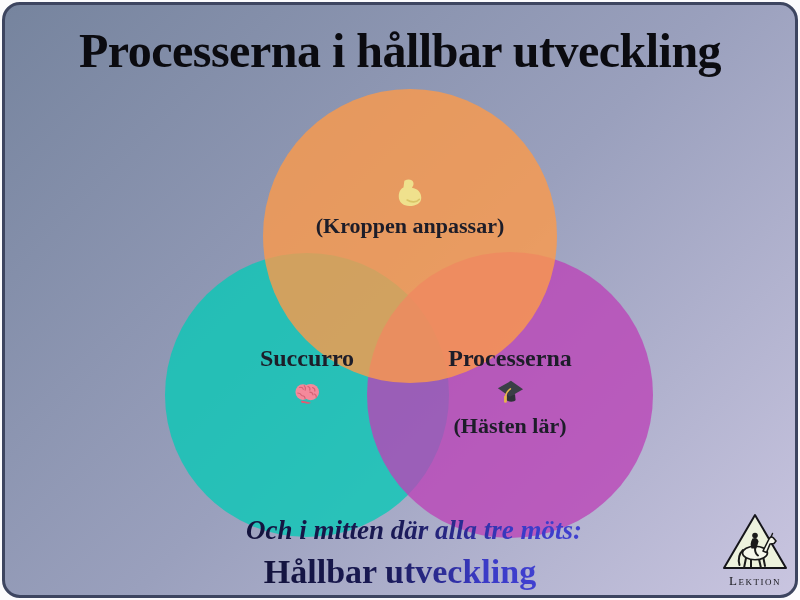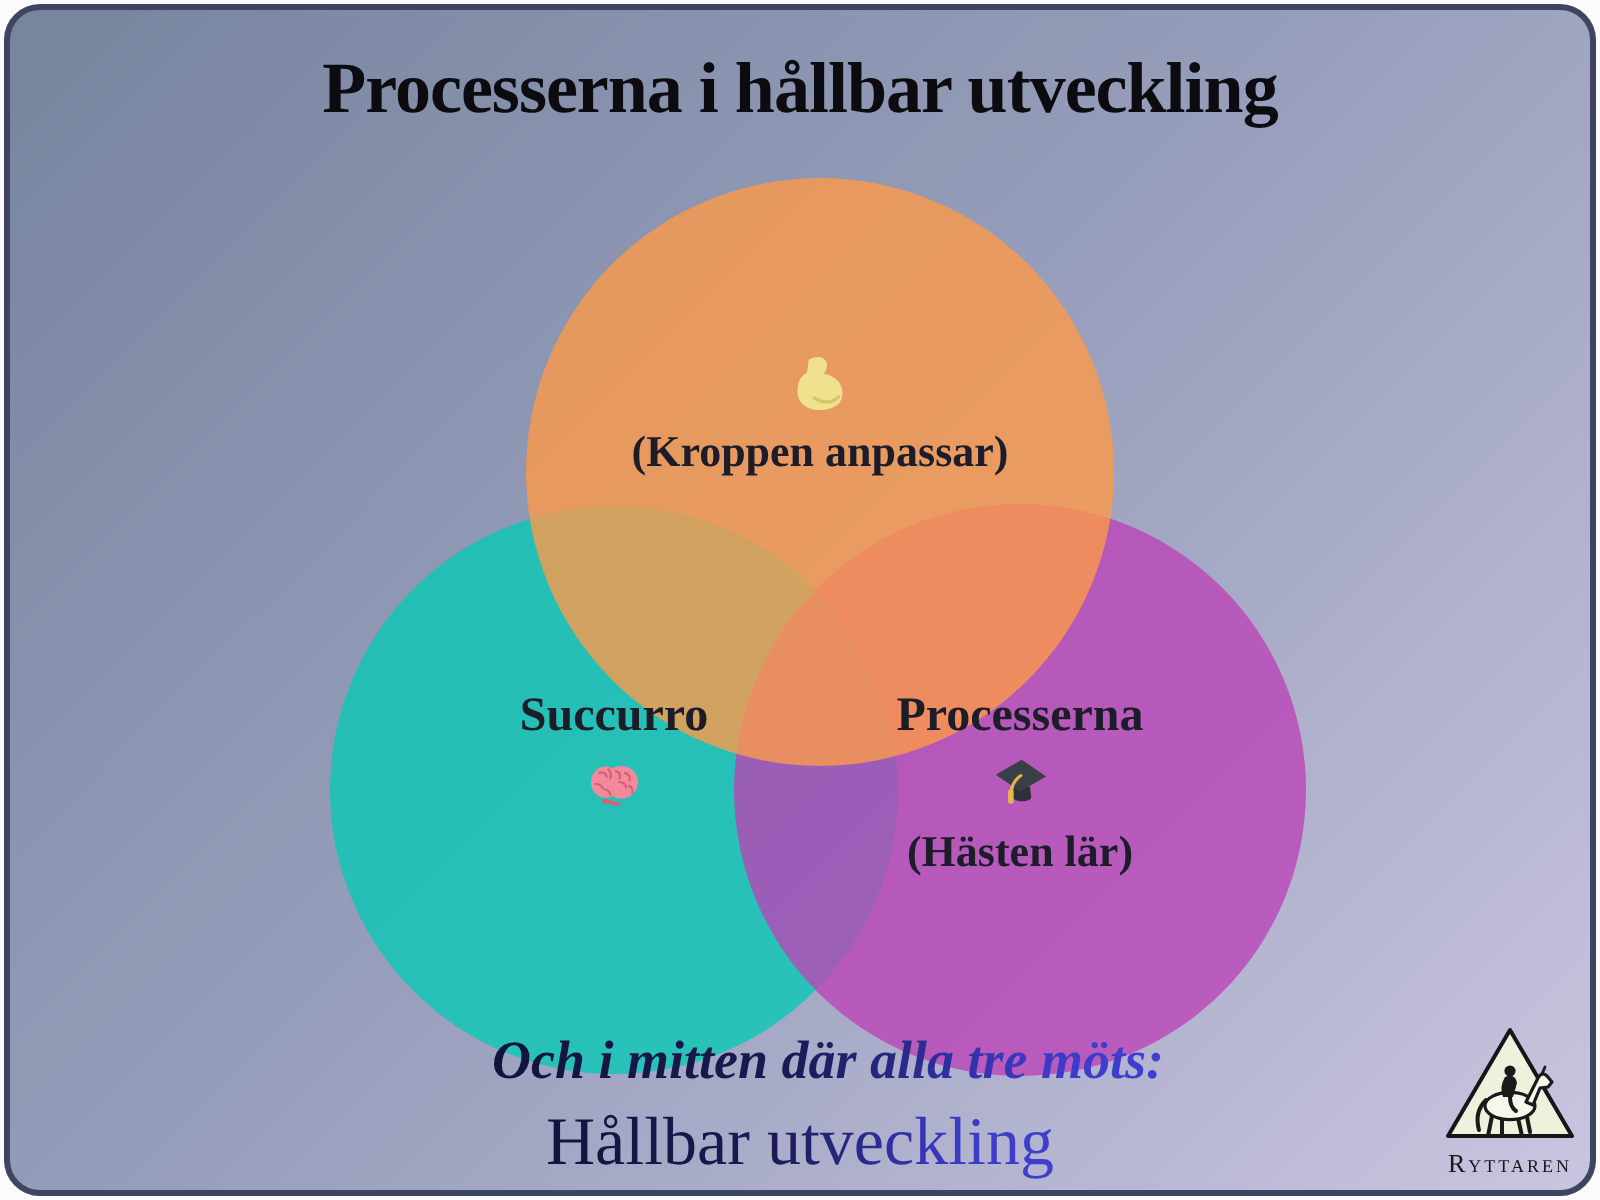--- a/index.html
+++ b/index.html
@@ -8,41 +8,41 @@
     font-family:"Liberation Serif","DejaVu Serif",serif;
   }
   .panel{
     position:absolute;left:2px;top:2px;right:2px;bottom:2px;
     border:3px solid #3d4560;border-radius:18px;
     background:linear-gradient(135deg,#76849e 0%,#9aa0bd 52%,#c9c5e0 100%);
     overflow:hidden;
   }
   .page-title{
     position:absolute;left:0;top:18px;width:100%;text-align:center;
-    font-size:36px;font-weight:700;color:#0b0b10;letter-spacing:-0.5px;
+    font-size:48px;font-weight:700;color:#0b0b10;letter-spacing:-0.5px;
   }
   .circle{position:absolute;border-radius:50%;}
   .circle-left{left:160px;top:248px;width:284px;height:284px;background:rgba(7,201,182,0.78);}
   .circle-right{left:362px;top:247px;width:286px;height:286px;background:rgba(187,67,183,0.78);}
   .circle-top{left:258px;top:84px;width:294px;height:294px;background:rgba(253,154,74,0.80);}
   .vtext{position:absolute;text-align:center;color:#1d1d29;}
   .vlabel{font-size:24px;font-weight:700;line-height:30px;}
   .vicon{height:34px;line-height:34px;margin:2px 0;}
   .vicon svg{vertical-align:middle;}
   .vsub{font-size:22px;font-weight:700;line-height:30px;}
   .vt-top{left:255px;top:168px;width:300px;}
   .vt-left{left:152px;top:338px;width:300px;}
   .vt-right{left:355px;top:338px;width:300px;}
   .footer-lead{
     position:absolute;left:0;top:510px;width:100%;text-align:center;
     font-size:27px;font-style:italic;font-weight:700;margin-left:14px;
   }
   .footer-highlight{
     position:absolute;left:0;top:548px;width:100%;text-align:center;
-    font-size:34px;font-weight:400;
+    font-size:34px;font-weight:700;
   }
   .grad-text{
     display:inline-block;
     background:linear-gradient(90deg,#13133d 0%,#1a1a55 45%,#3a3ac6 80%,#4040d0 100%);
     -webkit-background-clip:text;background-clip:text;
     color:transparent;
   }
   .logo{position:absolute;left:706px;top:508px;width:88px;text-align:center;}
   .logo-text{
     font-variant:small-caps;font-size:13px;letter-spacing:1.5px;color:#17171c;
@@ -107,16 +107,16 @@
       <polygon points="36,2 67,55 5,55" fill="#edf2dd" stroke="#15151a" stroke-width="2" stroke-linejoin="round"></polygon>
       <path d="M24,37 Q18,43 20.5,52" fill="none" stroke="#1a1a1a" stroke-width="2" stroke-linecap="round"></path>
       <path d="M27,45 L25,55 M32,46 L32,55 M40,46 L42,55 M44,43 L46,53" stroke="#1a1a1a" stroke-width="2" stroke-linecap="round"></path>
       <ellipse cx="36" cy="40" rx="12.5" ry="6.8" fill="#f6f8ec" stroke="#1a1a1a" stroke-width="1.6"></ellipse>
       <path d="M44,38 L50,26 q2,-3.5 4.5,-1 l2.5,3 -2,2.5 -4,0.5 -3.5,8.5 Z" fill="#f6f8ec" stroke="#1a1a1a" stroke-width="1.6" stroke-linejoin="round"></path>
       <path d="M52,24 l1.5,-3.5" stroke="#1a1a1a" stroke-width="1.4" stroke-linecap="round"></path>
       <circle cx="36" cy="22.5" r="2.8" fill="#1a1a1a"></circle>
       <path d="M33.5,25.5 q5,-2 6,3 l-2,7 -5,0 q-2,-5 1,-10 Z" fill="#1a1a1a"></path>
       <path d="M36,35.5 q0,5 3,7" fill="none" stroke="#1a1a1a" stroke-width="2" stroke-linecap="round"></path>
     </svg>
-    <div class="logo-text">Ryttaren</div>
+    <div class="logo-text">Lektion</div>
   </div>
 
 </div>
 
 </body></html>

